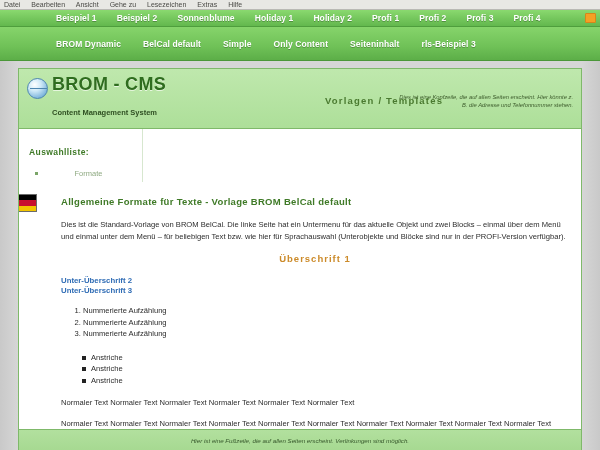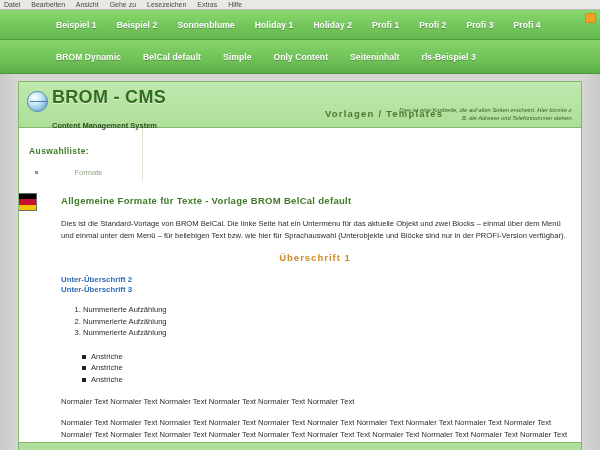--- a/index.html
+++ b/index.html
@@ -30,21 +30,21 @@
     position: relative;
     width: 600px;
     height: 440px;
     background: #cfcfcf;
     background: linear-gradient(to right, #c9c9c9 0%, #d6d6d6 3%, #d6d6d6 97%, #c9c9c9 100%);
   }
 
   
   .navbar {
     position: relative;
-    height: 30px;
+    height: 17px;
     background: #7ccd63;
     background: linear-gradient(to bottom, #8ad96f 0%, #74c65c 55%, #63b84e 100%);
     border-bottom: 1px solid #4f9e3d;
     display: flex;
     align-items: center;
     padding-left: 56px;
   }
   .navbar.second {
     background: linear-gradient(to bottom, #86d46b 0%, #6fc157 60%, #5cae48 100%);
     border-bottom: 1px solid #4b9739;
@@ -74,21 +74,21 @@
     margin: 7px 18px 0 18px;
     background: #ffffff;
     border: 1px solid #7fb96a;
     height: 384px;
     position: relative;
     overflow: hidden;
   }
 
   
   .header {
-    height: 46px;
+    height: 60px;
     background: #b7e3a4;
     background: linear-gradient(to bottom, #bfe8ad 0%, #addf99 100%);
     border-bottom: 1px solid #7fb96a;
     position: relative;
   }
   .logo-wrap {
     position: absolute;
     left: 8px; top: 6px;
     display: flex;
     align-items: flex-start;

